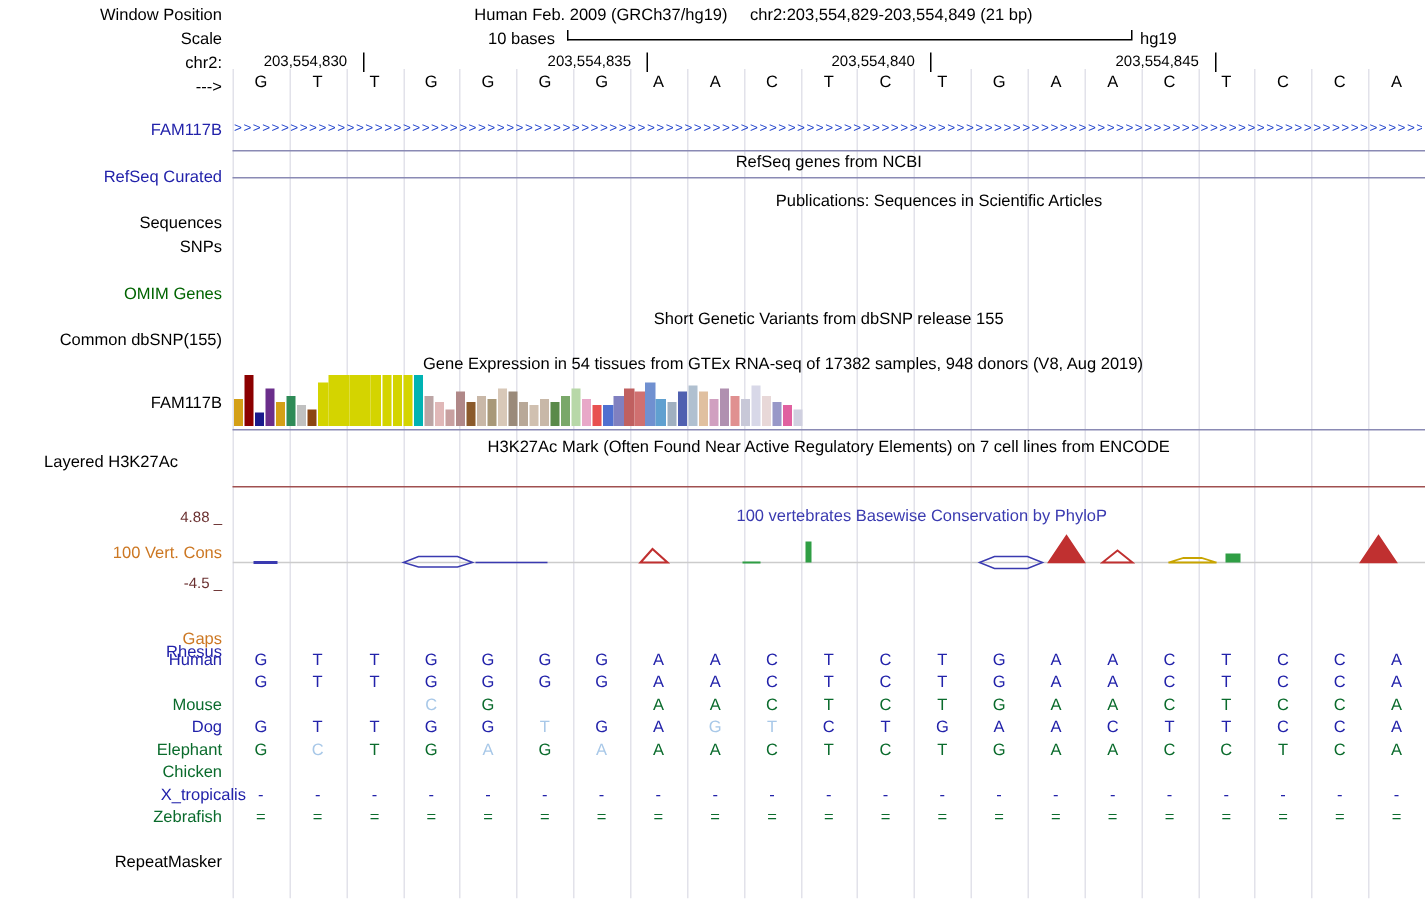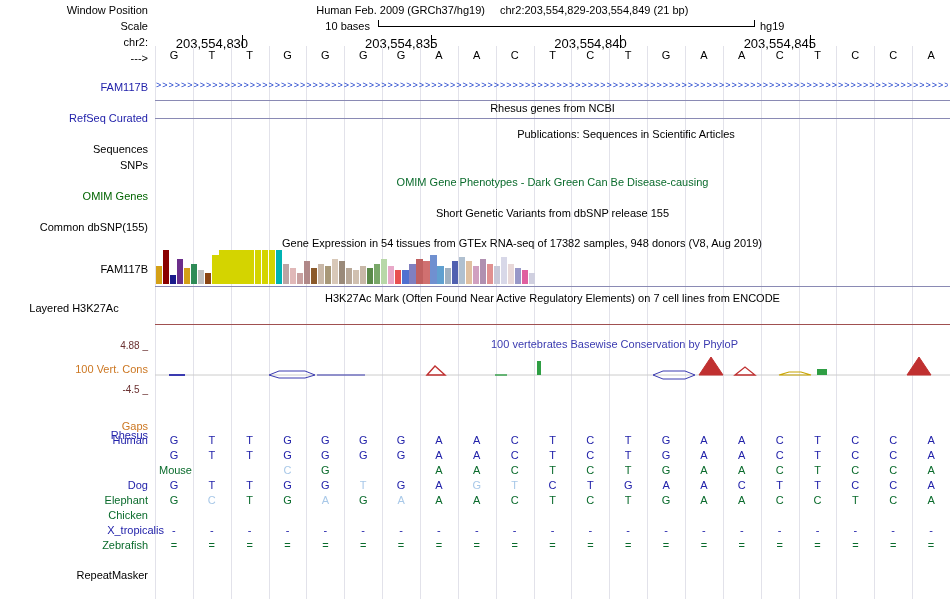--- a/index.html
+++ b/index.html
@@ -15,21 +15,21 @@
     white-space:nowrap;
   }
   .lbl.blue{color:#2222aa;}
   .lbl.green{color:#006400;}
   .lbl.orange{color:#cc7722;}
   .centerText{
     position:absolute;text-align:center;font-size:11px;white-space:nowrap;
   }
   .vline{position:absolute;width:1px;background:#c8c8d8;}
   .base{position:absolute;text-align:center;width:14px;font-size:11px;}
-  .tickLbl{position:absolute;font-size:13px;white-space:nowrap;}
+  .tickLbl{position:absolute;font-size:10px;white-space:nowrap;}
   .tickMark{position:absolute;width:1px;background:#000;}
   .gene-arrows{
     position:absolute;color:#2244cc;font-size:9px;overflow:hidden;
     white-space:nowrap;letter-spacing:1px;
   }
   .bar{position:absolute;bottom:0;}
   .scaleBar{position:absolute;height:1px;background:#000;}
   .scaleCap{position:absolute;width:1px;height:7px;background:#000;}
   .cons-axis{position:absolute;font-size:10px;color:#6a3030;text-align:right;}
   .sep{position:absolute;height:1px;background:#8a8ab4;}
@@ -110,29 +110,28 @@
       <div class="vline" style="left: 836.429px; top: 46px; height: 553px; background: rgb(226, 226, 234);"></div>
       <div class="vline" style="left: 874.286px; top: 46px; height: 553px; background: rgb(226, 226, 234);"></div>
       <div class="vline" style="left: 912.143px; top: 46px; height: 553px; background: rgb(226, 226, 234);"></div>
     </div>
 
   <div class="lbl blue" style="left:0;top:81px;width:148px;">FAM117B</div>
   <div class="gene-arrows" style="left:156px;top:80px;width:792px;height:13px;">&gt;&gt;&gt;&gt;&gt;&gt;&gt;&gt;&gt;&gt;&gt;&gt;&gt;&gt;&gt;&gt;&gt;&gt;&gt;&gt;&gt;&gt;&gt;&gt;&gt;&gt;&gt;&gt;&gt;&gt;&gt;&gt;&gt;&gt;&gt;&gt;&gt;&gt;&gt;&gt;&gt;&gt;&gt;&gt;&gt;&gt;&gt;&gt;&gt;&gt;&gt;&gt;&gt;&gt;&gt;&gt;&gt;&gt;&gt;&gt;&gt;&gt;&gt;&gt;&gt;&gt;&gt;&gt;&gt;&gt;&gt;&gt;&gt;&gt;&gt;&gt;&gt;&gt;&gt;&gt;&gt;&gt;&gt;&gt;&gt;&gt;&gt;&gt;&gt;&gt;&gt;&gt;&gt;&gt;&gt;&gt;&gt;&gt;&gt;&gt;&gt;&gt;&gt;&gt;&gt;&gt;&gt;&gt;&gt;&gt;&gt;&gt;&gt;&gt;&gt;&gt;&gt;&gt;&gt;&gt;&gt;&gt;&gt;&gt;&gt;&gt;&gt;&gt;&gt;&gt;&gt;&gt;&gt;&gt;&gt;&gt;&gt;&gt;&gt;&gt;&gt;&gt;&gt;&gt;&gt;&gt;&gt;&gt;&gt;&gt;&gt;&gt;&gt;&gt;&gt;&gt;&gt;&gt;&gt;&gt;&gt;&gt;&gt;&gt;&gt;&gt;&gt;&gt;&gt;&gt;&gt;&gt;&gt;&gt;&gt;&gt;&gt;&gt;&gt;&gt;&gt;&gt;&gt;&gt;&gt;&gt;&gt;&gt;&gt;&gt;&gt;&gt;&gt;&gt;&gt;&gt;&gt;&gt;&gt;&gt;&gt;&gt;&gt;&gt;&gt;&gt;&gt;&gt;&gt;&gt;&gt;&gt;&gt;&gt;&gt;&gt;&gt;&gt;&gt;&gt;&gt;&gt;&gt;&gt;&gt;&gt;&gt;&gt;&gt;&gt;&gt;&gt;&gt;&gt;&gt;&gt;&gt;&gt;&gt;&gt;&gt;&gt;&gt;&gt;&gt;&gt;&gt;&gt;&gt;&gt;&gt;&gt;&gt;&gt;&gt;&gt;&gt;&gt;&gt;&gt;&gt;&gt;&gt;&gt;&gt;&gt;&gt;&gt;&gt;&gt;&gt;&gt;&gt;&gt;&gt;&gt;&gt;&gt;&gt;&gt;&gt;&gt;&gt;&gt;&gt;&gt;&gt;&gt;&gt;&gt;&gt;&gt;&gt;&gt;&gt;&gt;&gt;&gt;&gt;&gt;&gt;&gt;&gt;&gt;&gt;&gt;&gt;&gt;&gt;&gt;&gt;&gt;&gt;&gt;&gt;&gt;&gt;&gt;&gt;&gt;&gt;&gt;&gt;&gt;&gt;&gt;&gt;&gt;&gt;&gt;&gt;&gt;&gt;&gt;&gt;&gt;&gt;&gt;&gt;&gt;&gt;&gt;&gt;&gt;&gt;&gt;&gt;&gt;&gt;&gt;&gt;&gt;&gt;&gt;&gt;&gt;&gt;&gt;&gt;&gt;&gt;&gt;&gt;&gt;&gt;&gt;&gt;&gt;&gt;&gt;&gt;&gt;&gt;&gt;&gt;&gt;&gt;&gt;&gt;&gt;&gt;&gt;&gt;&gt;&gt;&gt;&gt;&gt;&gt;&gt;&gt;&gt;&gt;&gt;&gt;&gt;&gt;&gt;&gt;&gt;&gt;&gt;&gt;&gt;&gt;&gt;&gt;&gt;&gt;&gt;&gt;&gt;&gt;&gt;&gt;&gt;&gt;&gt;&gt;&gt;&gt;&gt;&gt;&gt;&gt;&gt;&gt;&gt;&gt;&gt;&gt;&gt;&gt;&gt;&gt;&gt;</div>
 
   <div class="sep" style="left:155px;top:100px;width:795px;"></div>
 
-  <div class="centerText" style="left:155px;top:102px;width:795px;">Rhesus genes from NCBI</div>
+  <div class="centerText" style="left:155px;top:102px;width:795px;">RefSeq genes from NCBI</div>
   <div class="lbl blue" style="left:0;top:112px;width:148px;">RefSeq Curated</div>
   <div class="sep" style="left:155px;top:118px;width:795px;"></div>
 
   <div class="centerText" style="left:155px;top:128px;width:942px;">Publications: Sequences in Scientific Articles</div>
   <div class="lbl" style="left:0;top:143px;width:148px;">Sequences</div>
   <div class="lbl" style="left:0;top:159px;width:148px;">SNPs</div>
 
-  <div class="centerText" style="left:155px;top:176px;width:795px;color:#0a6b2c;">OMIM Gene Phenotypes - Dark Green Can Be Disease-causing</div>
   <div class="lbl green" style="left:0;top:190px;width:148px;">OMIM Genes</div>
 
   <div class="centerText" style="left:155px;top:207px;width:795px;">Short Genetic Variants from dbSNP release 155</div>
   <div class="lbl" style="left:0;top:221px;width:148px;">Common dbSNP(155)</div>
 
   <div class="centerText" style="left:155px;top:237px;width:734px;">Gene Expression in 54 tissues from GTEx RNA-seq of 17382 samples, 948 donors (V8, Aug 2019)</div>
   <div class="lbl" style="left:0;top:263px;width:148px;">FAM117B</div>
   <div id="gtexChart" style="position:absolute;left:156px;top:248px;width:380px;height:36px;">
       <div class="bar" style="position: absolute; left: 0px; width: 6.23704px; height: 18.1333px; bottom: 0px; background: rgb(212, 160, 23);"></div>
       <div class="bar" style="position: absolute; left: 7.03704px; width: 6.23704px; height: 34px; bottom: 0px; background: rgb(139, 0, 0);"></div>
@@ -257,21 +256,21 @@
       <div class="base" style="left: 583.357px; top: 449px; color: rgb(34, 34, 170);">C</div>
       <div class="base" style="left: 621.214px; top: 449px; color: rgb(34, 34, 170);">T</div>
       <div class="base" style="left: 659.071px; top: 449px; color: rgb(34, 34, 170);">G</div>
       <div class="base" style="left: 696.929px; top: 449px; color: rgb(34, 34, 170);">A</div>
       <div class="base" style="left: 734.786px; top: 449px; color: rgb(34, 34, 170);">A</div>
       <div class="base" style="left: 772.643px; top: 449px; color: rgb(34, 34, 170);">C</div>
       <div class="base" style="left: 810.5px; top: 449px; color: rgb(34, 34, 170);">T</div>
       <div class="base" style="left: 848.357px; top: 449px; color: rgb(34, 34, 170);">C</div>
       <div class="base" style="left: 886.214px; top: 449px; color: rgb(34, 34, 170);">C</div>
       <div class="base" style="left: 924.071px; top: 449px; color: rgb(34, 34, 170);">A</div>
-      <div class="lbl" style="left: 0px; top: 464px; width: 148px; color: rgb(10, 107, 44); padding-left: 44px;">Mouse</div>
+      <div class="lbl" style="left: 0px; top: 464px; width: 148px; color: rgb(10, 107, 44);">Mouse</div>
       <div class="base" style="left: 280.5px; top: 464px; color: rgb(168, 200, 232);">C</div>
       <div class="base" style="left: 318.357px; top: 464px; color: rgb(10, 107, 44);">G</div>
       <div class="base" style="left: 431.929px; top: 464px; color: rgb(10, 107, 44);">A</div>
       <div class="base" style="left: 469.786px; top: 464px; color: rgb(10, 107, 44);">A</div>
       <div class="base" style="left: 507.643px; top: 464px; color: rgb(10, 107, 44);">C</div>
       <div class="base" style="left: 545.5px; top: 464px; color: rgb(10, 107, 44);">T</div>
       <div class="base" style="left: 583.357px; top: 464px; color: rgb(10, 107, 44);">C</div>
       <div class="base" style="left: 621.214px; top: 464px; color: rgb(10, 107, 44);">T</div>
       <div class="base" style="left: 659.071px; top: 464px; color: rgb(10, 107, 44);">G</div>
       <div class="base" style="left: 696.929px; top: 464px; color: rgb(10, 107, 44);">A</div>

